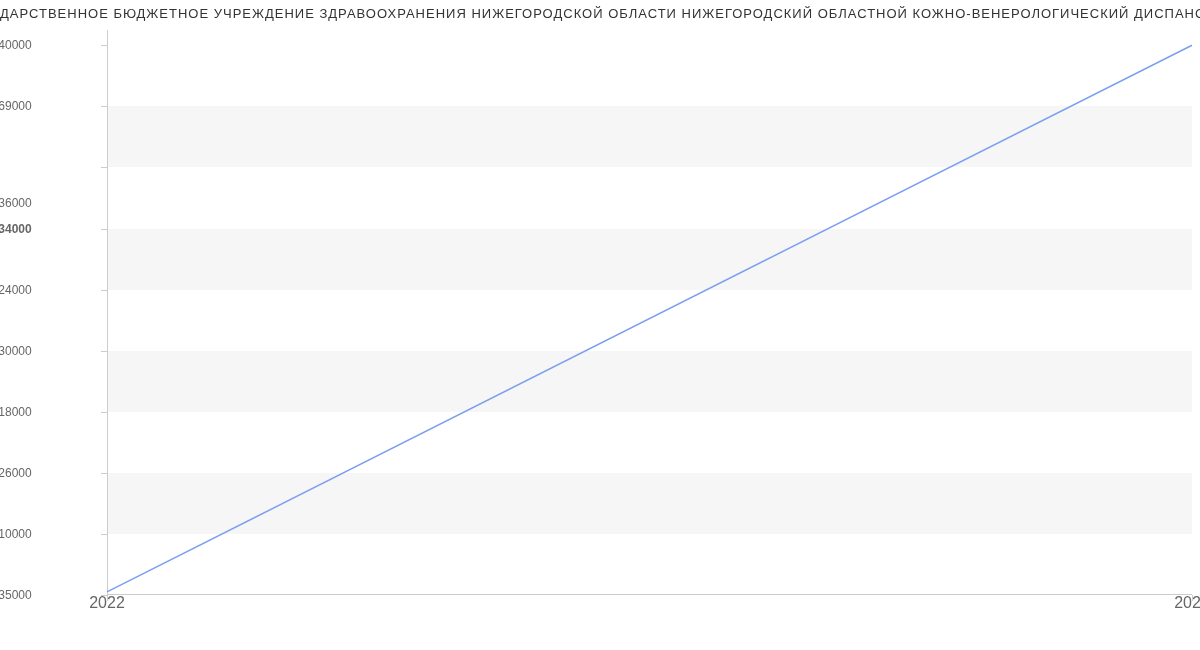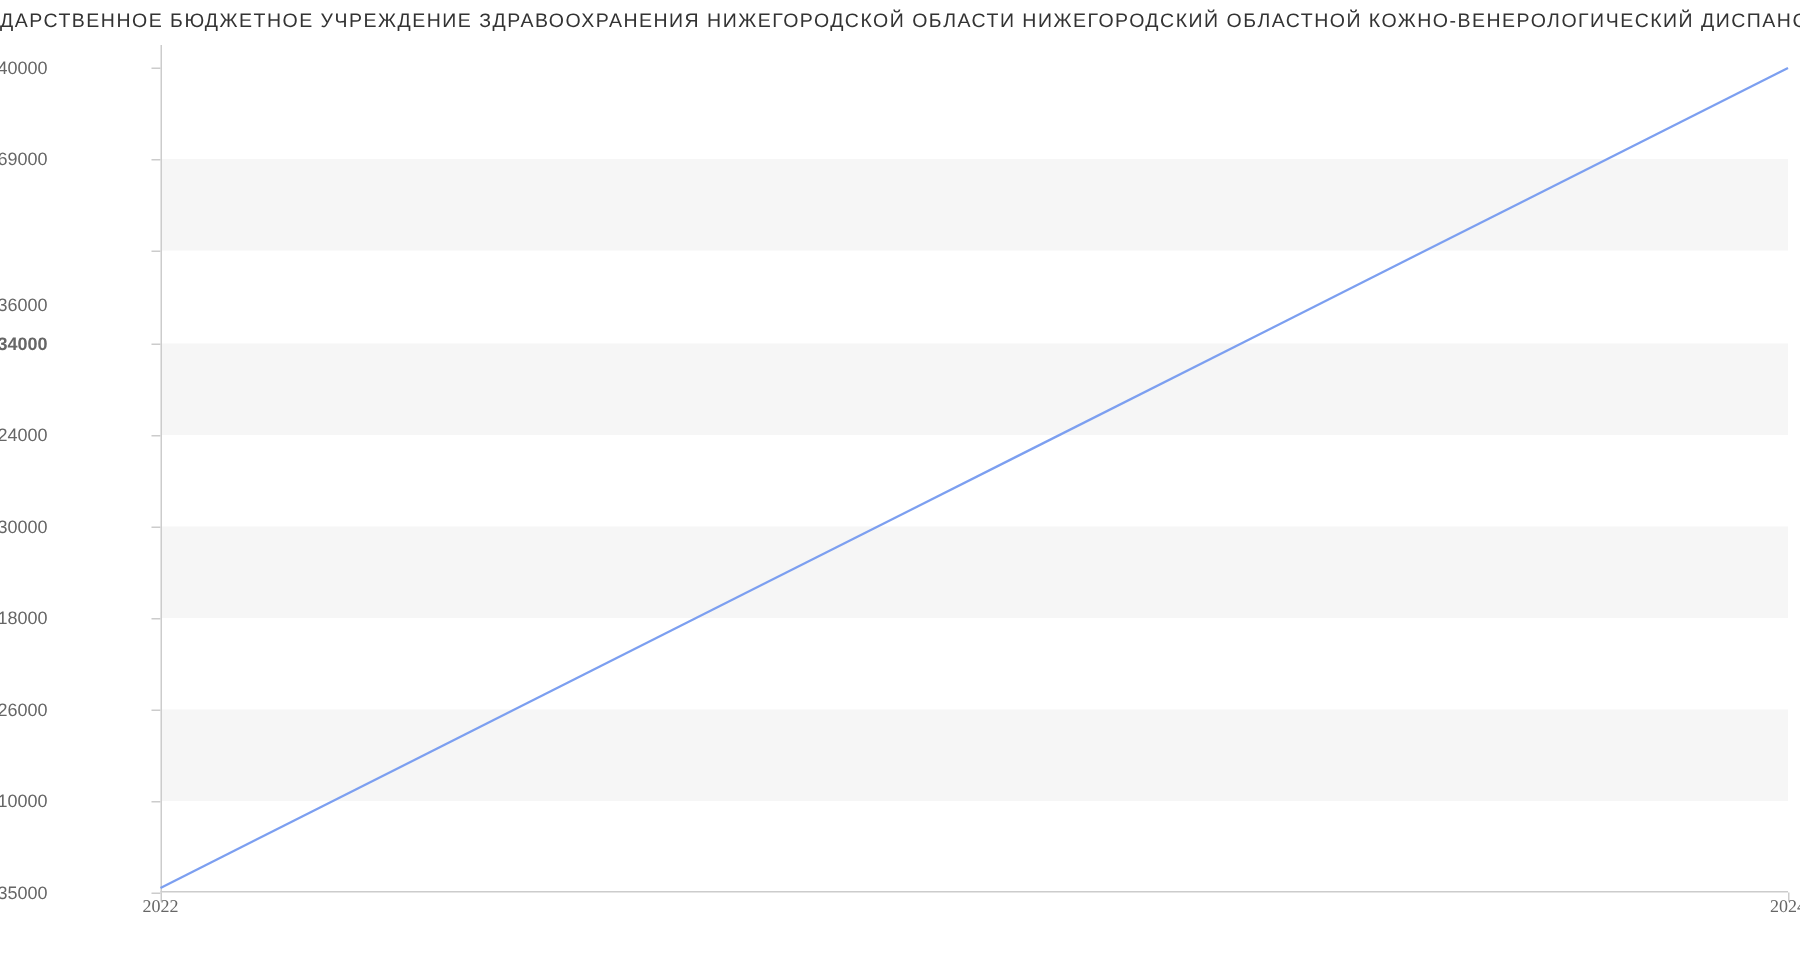--- a/index.html
+++ b/index.html
@@ -57,24 +57,23 @@
       right: 1145px;
       width: 80px;
       text-align: center;
       font-size: 12px;
       color: #666666;
       transform: translateY(-50%);
     }
     .x-tick-label {
       position: absolute;
       bottom: 38px;
-      font-size: 12px;
+      font-size: 16px;
       color: #666666;
       transform: translateX(-50%);
-      font-family: Liberation Serif, serif;
     }
     .tick-mark {
       position: absolute;
       background: #cccccc;
     }
     .y-tick-mark {
       width: 6px;
       height: 1px;
       left: -6px;
     }

